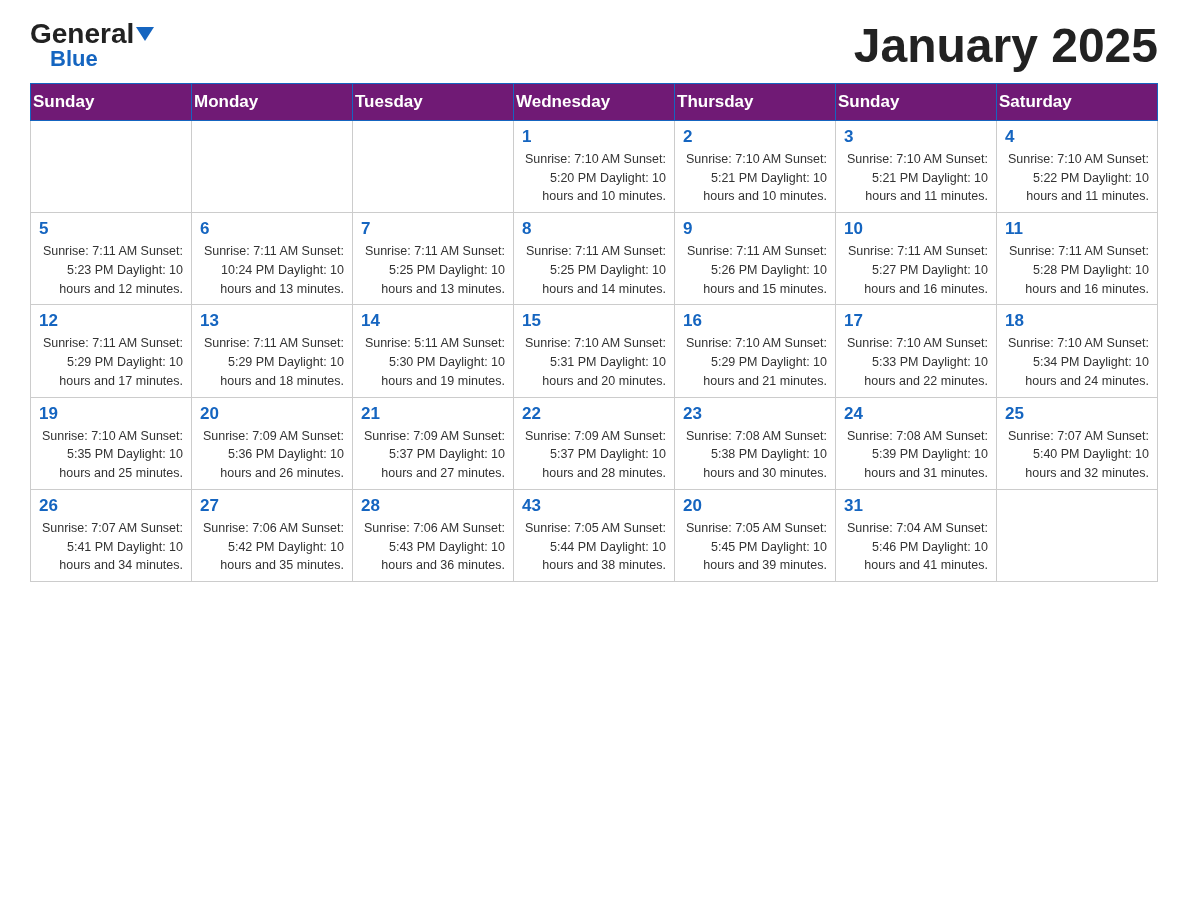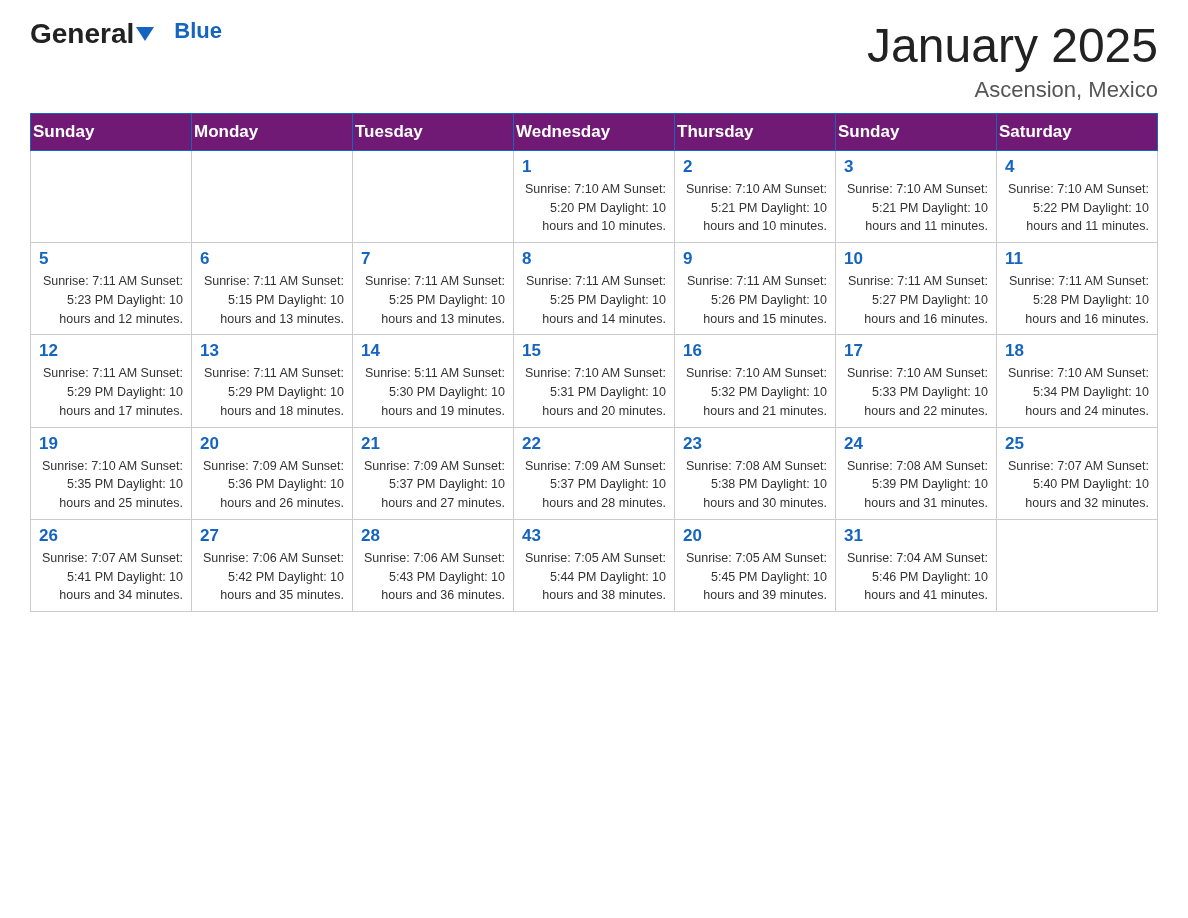--- a/index.html
+++ b/index.html
@@ -11,20 +11,21 @@
       padding: 20px 30px;
     }
     .header {
       display: flex;
       justify-content: space-between;
       align-items: flex-start;
       margin-bottom: 10px;
     }
     .logo {
       display: flex;
+      flex-direction: column;
       align-items: flex-start;
     }
     .logo-general {
       font-size: 28px;
       font-weight: bold;
       color: #222;
       line-height: 1;
     }
     .logo-general span {
       color: #1565c0;
@@ -46,21 +47,21 @@
       margin-left: 2px;
       vertical-align: middle;
       position: relative;
       top: -2px;
     }
     .title-section {
       text-align: right;
     }
     .main-title {
       font-size: 48px;
-      font-weight: normal;
+      font-weight: bold;
       color: #222;
       line-height: 1.1;
     }
     .subtitle {
       font-size: 22px;
       color: #555;
       margin-top: 4px;
     }
     .calendar {
       width: 100%;
@@ -110,21 +111,20 @@
   <div class="logo">
     <div style="display:flex;align-items:center;">
       <span class="logo-general">General<span class="logo-triangle"></span></span>
     </div>
     <div style="margin-left:10px;">
       <span class="logo-blue">Blue</span>
     </div>
   </div>
   <div class="title-section">
     <div class="main-title">January 2025</div>
-    <div class="subtitle">Ascension, Mexico</div>
   </div>
 </div>
 
 <table class="calendar">
   <thead>
     <tr id="header-row">
     <th>Sunday</th>
         <th>Monday</th>
         <th>Tuesday</th>
         <th>Wednesday</th>
@@ -171,21 +171,21 @@
         <td>
           <span class="day-number">5</span>
           <div class="day-info">Sunrise: 7:11 AM
 Sunset: 5:23 PM
 Daylight: 10 hours
 and 12 minutes.</div>
         </td>
         <td>
           <span class="day-number">6</span>
           <div class="day-info">Sunrise: 7:11 AM
-Sunset: 5:15 PM
+Sunset: 10:24 PM
 Daylight: 10 hours
 and 13 minutes.</div>
         </td>
         <td>
           <span class="day-number">7</span>
           <div class="day-info">Sunrise: 7:11 AM
 Sunset: 5:25 PM
 Daylight: 10 hours
 and 13 minutes.</div>
         </td>
@@ -243,21 +243,21 @@
         <td>
           <span class="day-number">15</span>
           <div class="day-info">Sunrise: 7:10 AM
 Sunset: 5:31 PM
 Daylight: 10 hours
 and 20 minutes.</div>
         </td>
         <td>
           <span class="day-number">16</span>
           <div class="day-info">Sunrise: 7:10 AM
-Sunset: 5:32 PM
+Sunset: 5:29 PM
 Daylight: 10 hours
 and 21 minutes.</div>
         </td>
         <td>
           <span class="day-number">17</span>
           <div class="day-info">Sunrise: 7:10 AM
 Sunset: 5:33 PM
 Daylight: 10 hours
 and 22 minutes.</div>
         </td>

